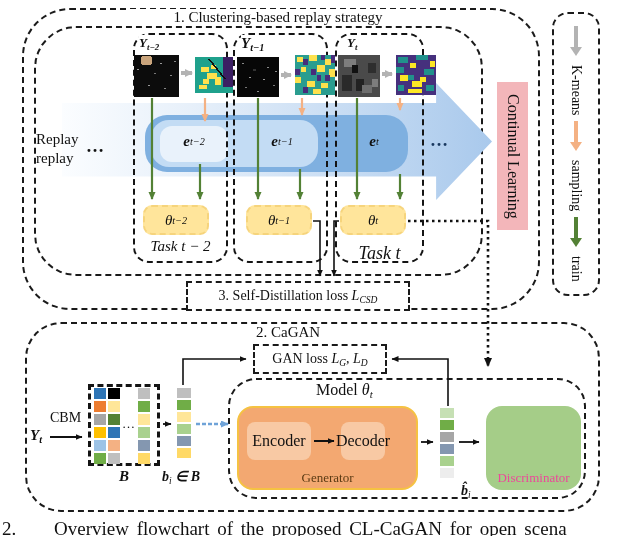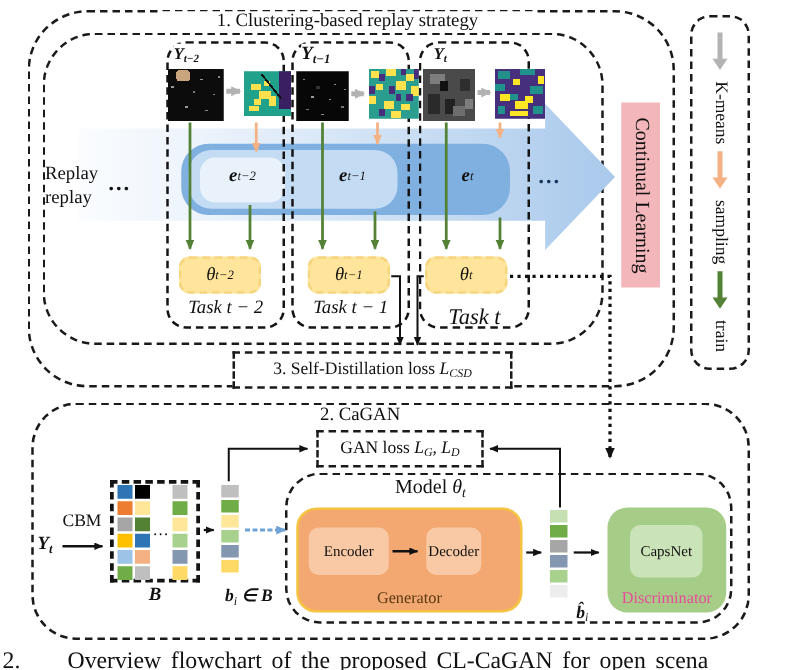--- a/index.html
+++ b/index.html
@@ -19,21 +19,21 @@
   .vtext{writing-mode:vertical-rl;text-orientation:mixed;}
   .swcol{display:flex;flex-direction:column;gap:2px;}
   .swcol div{width:12px;height:11px;}
   .swvec{display:flex;flex-direction:column;gap:2px;}
   .swvec div{width:14px;height:10px;}
   .leg-item{display:flex;flex-direction:column;align-items:center;}
   .leg-shaft{display:block;width:4px;height:22px;background:currentColor;margin:0 auto;}
   .leg-head{display:block;width:0;height:0;border:6px solid transparent;border-top:9px solid currentColor;margin:-1px auto 0;}
   .leg-label{writing-mode:vertical-rl;text-orientation:mixed;font-size:14px;color:#111;margin-top:3px;}
   .orangebox{background:#f3a871;border:2px solid #f5c242;border-radius:16px;box-sizing:border-box;}
-  .orangeinner{background:#f8c9a4;border-radius:8px;box-sizing:border-box;font-size:12px;text-align:right;}
+  .orangeinner{background:#f8c9a4;border-radius:8px;box-sizing:border-box;font-size:16px;text-align:right;}
   .greenbox{background:#a5cd88;border-radius:16px;box-sizing:border-box;}
   .greeninner{background:#cbe3b8;border-radius:8px;box-sizing:border-box;font-size:12px;}
   svg{display:block;}
 </style>
 </head>
 <body>
 
 <div id="canvas">
 
   <div class="abs dashbox" style="left:22px;top:8px;width:518px;height:302px;border-radius:48px;"></div>
@@ -183,21 +183,20 @@
   <div class="abs theta ctr" style="left:246px;top:205px;width:66px;height:30px;z-index:4;">
     <span>θ</span>
       <sub>t−1</sub>
     </div>
   <div class="abs theta ctr" style="left:340px;top:205px;width:66px;height:30px;z-index:4;">
     <span>θ</span>
       <sub>t</sub>
     </div>
 
   <div class="abs ital ctr" style="left:133px;top:238px;width:95px;font-size:15px;z-index:4;">Task t − 2</div>
-  <div class="abs ital ctr" style="left:233px;top:238px;width:95px;font-size:15px;z-index:4;">Task t − 1</div>
   <div class="abs ital ctr" style="left:335px;top:243px;width:89px;font-size:18px;z-index:4;">Task t</div>
 
   <div class="abs dashbox ctr" style="left:186px;top:281px;width:224px;height:30px;background:#fff;font-size:14px;z-index:4;">
     <span>
       <span>3. Self-Distillation loss </span><span class="ital">L</span><sub class="ital">CSD</sub>
     </span>
   </div>
 
   <div class="abs ctr" style="left:497px;top:82px;width:31px;height:148px;background:#f3b6ba;z-index:4;">
     <span class="vtext" style="font-size:16px;">Continual Learning</span>
@@ -275,41 +274,40 @@
   <div class="abs bi ctr" style="left:88px;top:468px;width:72px;font-size:15px;z-index:4;">B</div>
 
   <div class="abs swvec" style="left:177px;top:388px;z-index:4;">
       <div style="background: rgb(191, 191, 191);"></div>
       <div style="background: rgb(112, 173, 71);"></div>
       <div style="background: rgb(255, 230, 153);"></div>
       <div style="background: rgb(169, 209, 142);"></div>
       <div style="background: rgb(132, 151, 176);"></div>
       <div style="background: rgb(255, 217, 102);"></div>
     </div>
-  <div class="abs" style="left:180px;top:468px;font-size:14px;z-index:4;">
+  <div class="abs" style="left:162px;top:468px;font-size:14px;z-index:4;">
     <span class="bi">b</span><sub class="ital">i</sub><span class="bi"> ∈ B</span></div>
 
   <div class="abs orangebox" style="left:237px;top:406px;width:181px;height:84px;z-index:4;"></div>
   <div class="abs orangeinner ctr" style="left:247px;top:422px;width:64px;height:38px;z-index:4;">Encoder</div>
   <div class="abs orangeinner ctr" style="left:341px;top:422px;width:44px;height:38px;z-index:4;">Decoder</div>
   <div class="abs ctr" style="left:237px;top:470px;width:181px;font-size:13px;color:#5a3a13;z-index:4;">Generator</div>
 
   <div class="abs swvec" style="left:440px;top:408px;z-index:4;">
       <div style="background: rgb(198, 224, 180);"></div>
       <div style="background: rgb(112, 173, 71);"></div>
       <div style="background: rgb(166, 166, 166);"></div>
       <div style="background: rgb(132, 151, 176);"></div>
       <div style="background: rgb(169, 209, 142);"></div>
       <div style="background: rgb(237, 237, 237);"></div>
     </div>
   <div class="abs" style="left:461px;top:483px;font-size:14px;z-index:4;">
     <span class="bi">b̂</span><sub class="ital">i</sub></div>
 
   <div class="abs greenbox" style="left:486px;top:406px;width:95px;height:84px;z-index:4;"></div>
-  <div class="abs greeninner ctr" style="left:504px;top:420px;width:58px;height:42px;z-index:4;">CapsNet</div>
   <div class="abs ctr" style="left:486px;top:470px;width:95px;font-size:13px;color:#ec4899;z-index:4;">Discriminator</div>
 
   <div class="abs" style="left:0;top:518px;width:628px;font-size:19px;white-space:nowrap;word-spacing:3px;z-index:4;">
     <span style="position:absolute;left:2px;">2.</span>
     <span style="position:absolute;left:54px;">Overview flowchart of the proposed CL-CaGAN for open scena</span>
   </div>
 
   <svg class="abs" style="left:0;top:0;z-index:6;pointer-events:none;" width="628" height="536">
     <defs>
       <marker id="mB" markerUnits="userSpaceOnUse" markerWidth="8" markerHeight="8" refX="6.5" refY="3" orient="auto">

